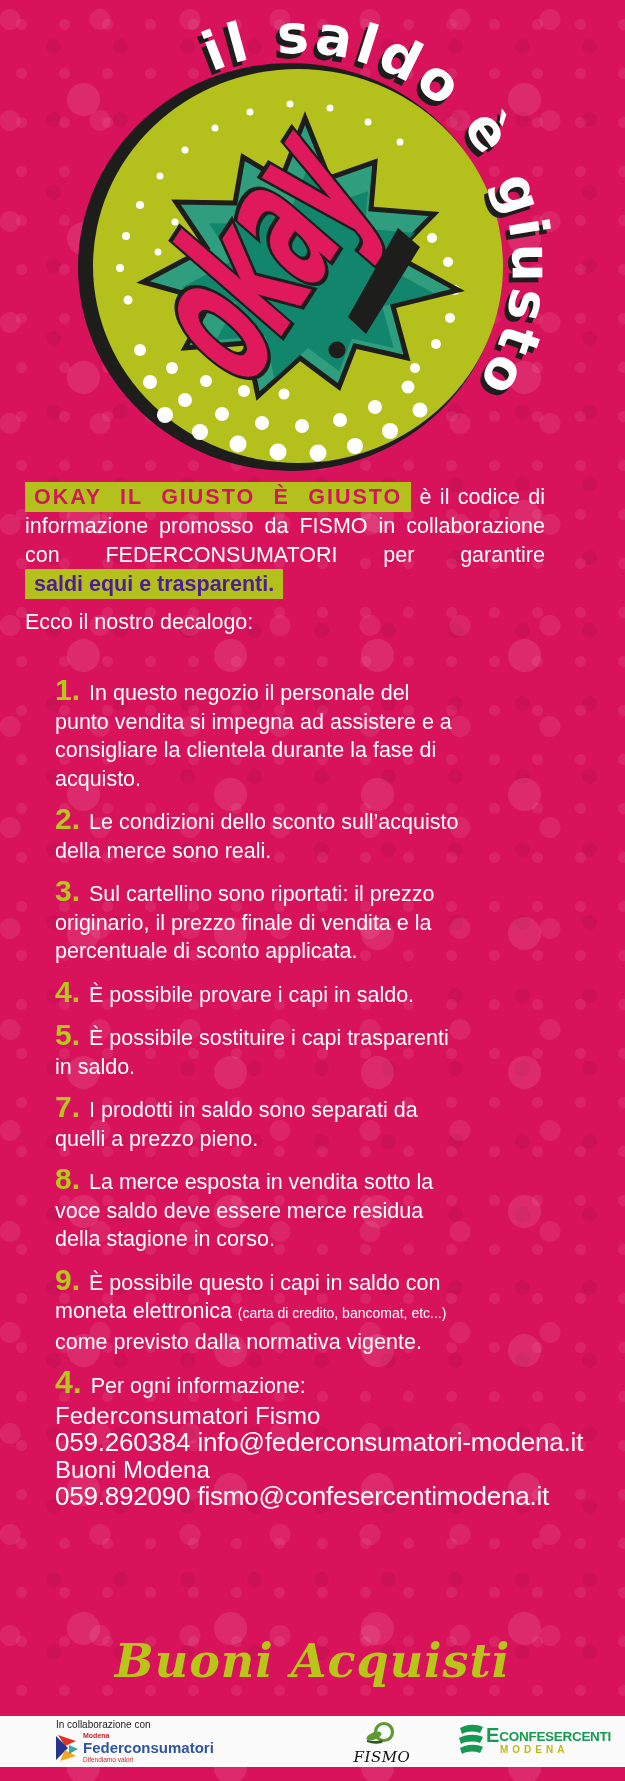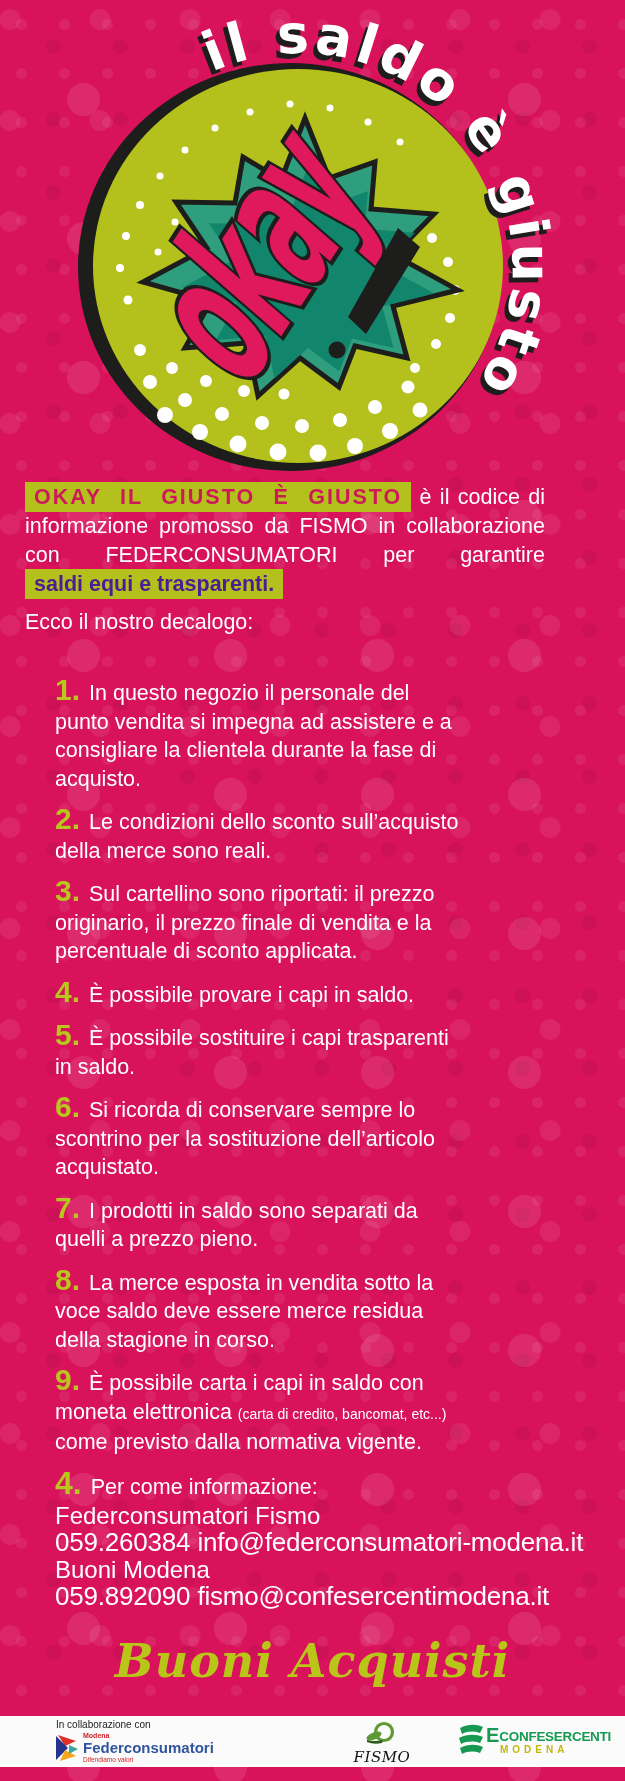--- a/index.html
+++ b/index.html
@@ -180,40 +180,35 @@
 percentuale di sconto applicata.</span>
     </div>
     <div class="item">
       <span class="num">4.</span><span class="item-text">È possibile provare i capi in saldo.</span>
     </div>
     <div class="item">
       <span class="num">5.</span><span class="item-text">È possibile sostituire i capi trasparenti
 in saldo.</span>
     </div>
     <div class="item">
-      <span class="num">6.</span><span class="item-text">Si ricorda di conservare sempre lo
-scontrino per la sostituzione dell’articolo
-acquistato.</span>
-    </div>
-    <div class="item">
       <span class="num">7.</span><span class="item-text">I prodotti in saldo sono separati da
 quelli a prezzo pieno.</span>
     </div>
     <div class="item">
       <span class="num">8.</span><span class="item-text">La merce esposta in vendita sotto la
 voce saldo deve essere merce residua
 della stagione in corso.</span>
     </div>
     <div class="item">
-      <span class="num">9.</span><span class="item-text">È possibile carta i capi in saldo con
+      <span class="num">9.</span><span class="item-text">È possibile questo i capi in saldo con
 moneta elettronica </span><span class="item-small">(carta di credito, bancomat, etc...)</span><span class="item-text">
 come previsto dalla normativa vigente.</span>
     </div>
     <div class="item">
-      <span class="num num-10">4.</span><span class="item-text">Per come informazione:</span>
+      <span class="num num-10">4.</span><span class="item-text">Per ogni informazione:</span>
       <div class="contact-name">Federconsumatori Fismo</div>
       <div class="contact-line">059.260384  info@federconsumatori-modena.it</div>
       <div class="contact-name">Buoni Modena</div>
       <div class="contact-line">059.892090  fismo@confesercentimodena.it</div>
     </div>
   </div>
 
   <div id="footer">
     <div class="collab-label">In collaborazione con</div>
 

